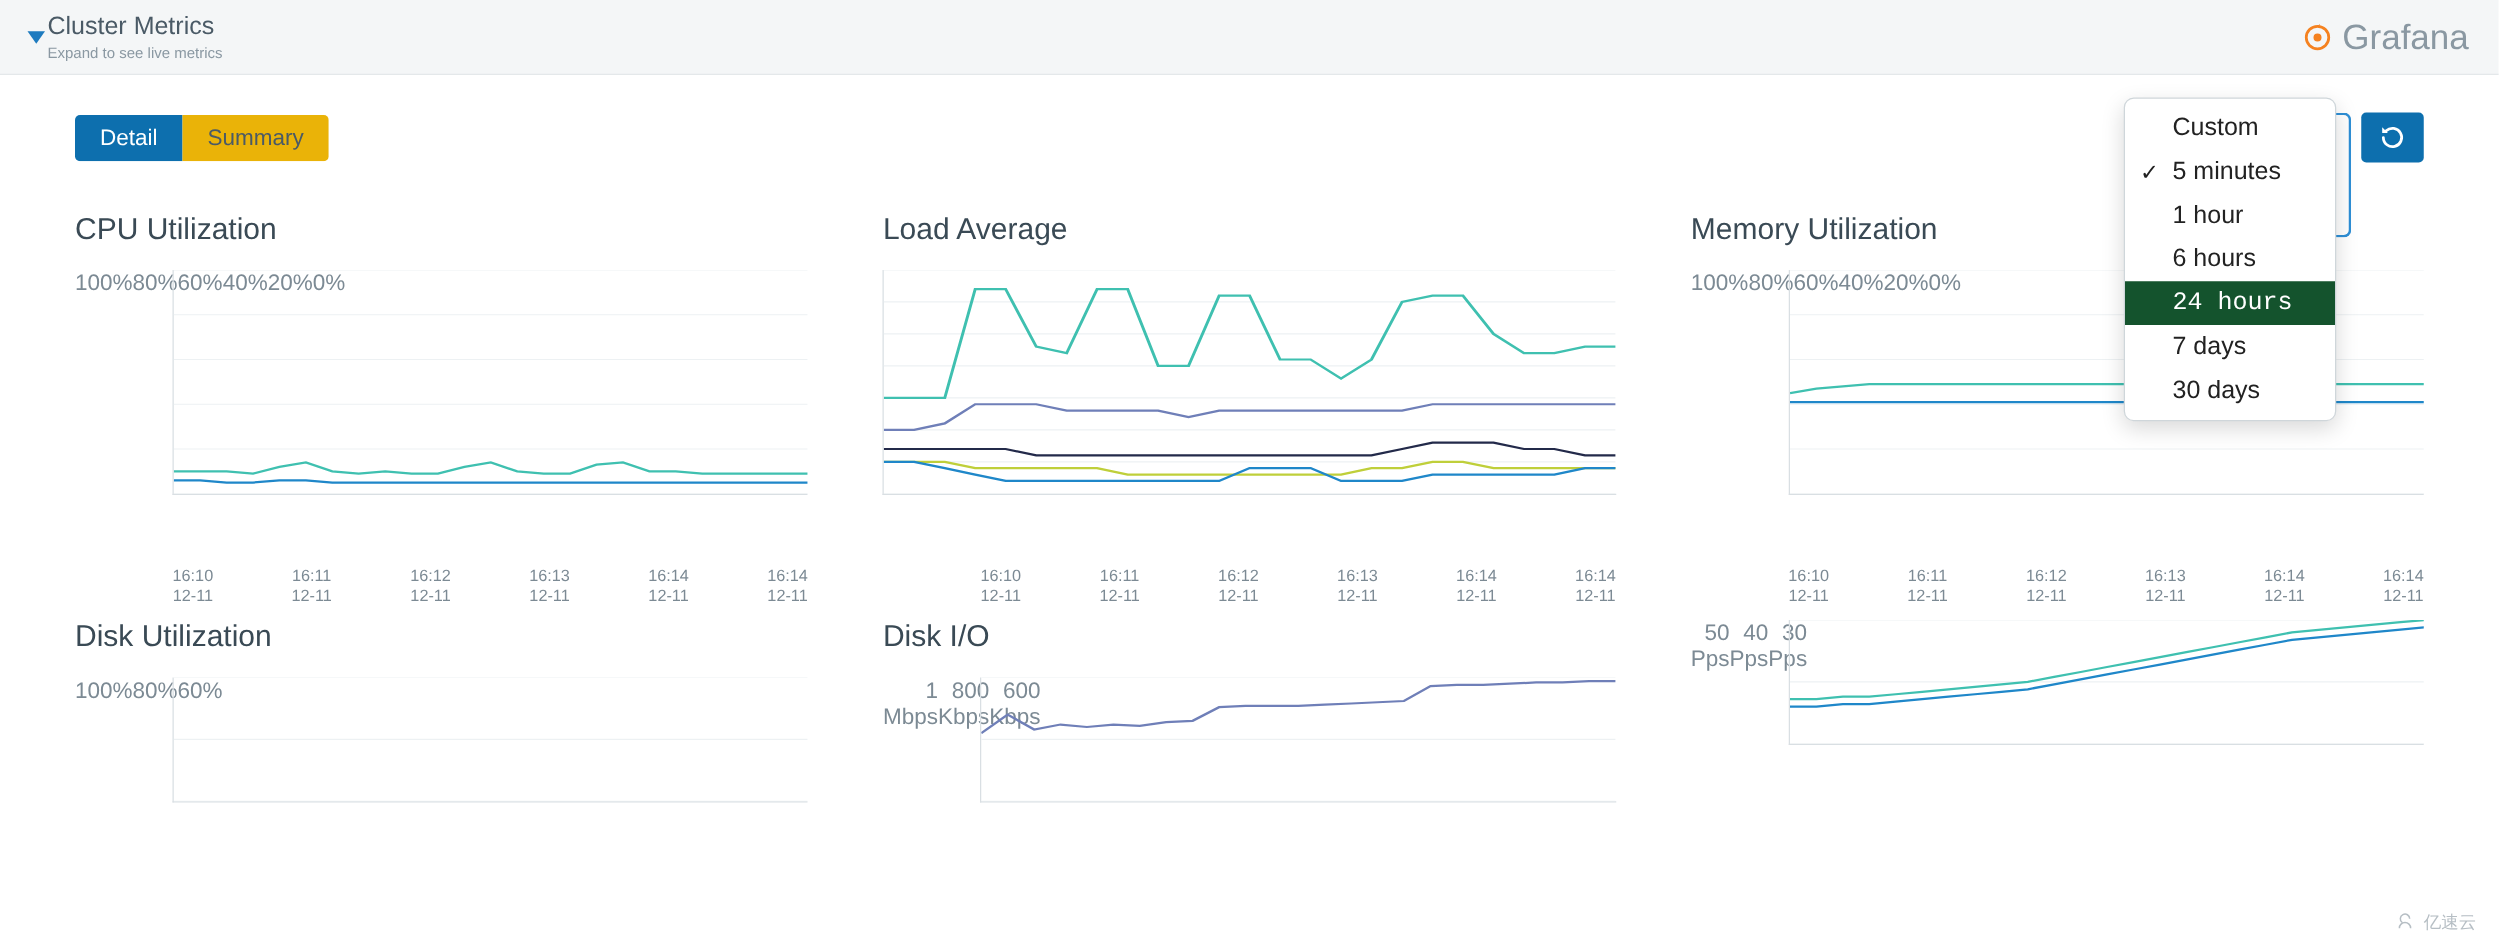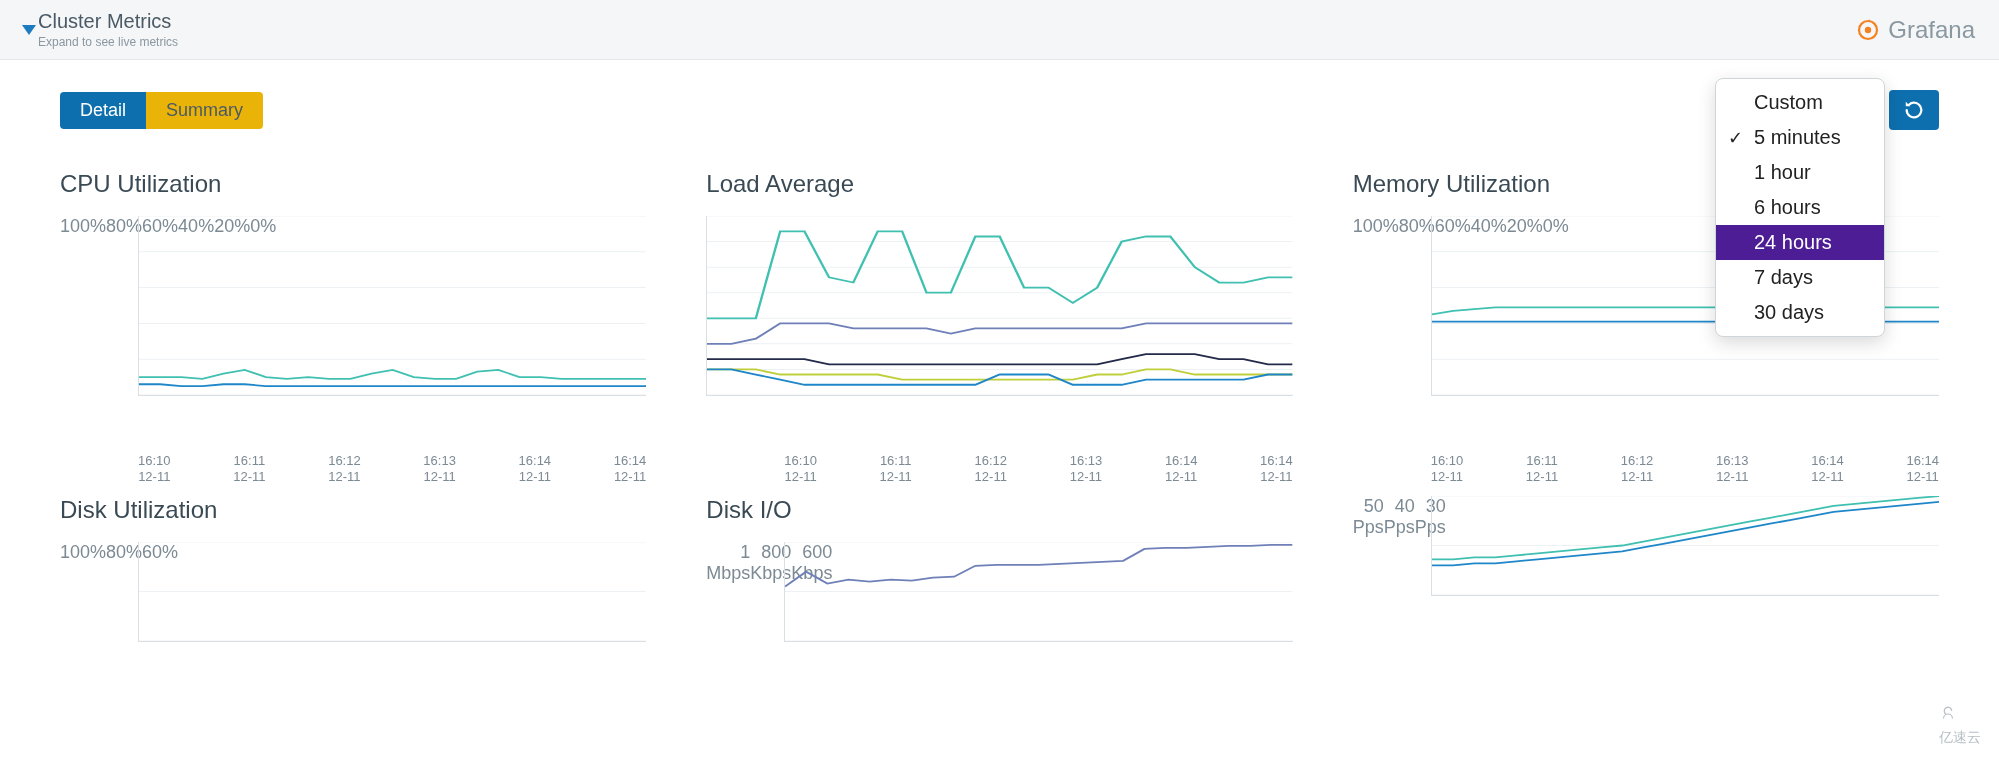--- a/index.html
+++ b/index.html
@@ -21,21 +21,21 @@
   .expand-left { display: flex; align-items: center; gap: 2px; }
   .chevron {
     width: 0; height: 0;
     border-left: 7px solid transparent;
     border-right: 7px solid transparent;
     border-top: 10px solid #1e7bbf;
     cursor: pointer;
   }
   .expand-titles .title { font-size: 20px; color: #4a5a66; font-weight: 400; }
   .expand-titles .sub   { font-size: 12px; color: #8a98a2; margin-top: 2px; }
-  .grafana-link { display: flex; align-items: center; gap: 8px; color: #8a98a2; font-size: 24px; text-decoration: none; text-align: center; }
+  .grafana-link { display: flex; align-items: center; gap: 8px; color: #8a98a2; font-size: 28px; text-decoration: none; text-align: center; }
   .grafana-icon { width: 24px; height: 24px; }
 
   .content { padding: 30px 60px 0 60px; position: relative; }
 
   
   .tab-row { display: flex; align-items: center; justify-content: space-between; margin-bottom: 40px; }
   .tabs { display: inline-flex; border-radius: 4px; overflow: hidden; }
   .tab {
     padding: 8px 20px;
     font-size: 18px;
@@ -50,40 +50,40 @@
     width: 50px; height: 40px;
     background: #0d6fae;
     border: none; border-radius: 4px;
     display: flex; align-items: center; justify-content: center;
     cursor: pointer;
   }
 
   
   .time-menu {
     position: absolute;
-    top: 18px; right: 114px;
+    top: 18px; right: 130px;
     background: #fff;
     border: 1px solid #cfd6da;
     border-radius: 8px;
     box-shadow: 0 6px 18px rgba(0,0,0,0.15);
     padding: 6px 0;
     min-width: 170px;
     z-index: 10;
   }
   .time-item {
     padding: 6px 18px 6px 38px;
     font-size: 20px;
     color: #222;
     position: relative;
     cursor: pointer;
   }
   .time-item .check {
     position: absolute; left: 12px; top: 7px; font-size: 18px;
   }
-  .time-item.hover { background: #4c1d95; color: #fff; }
+  .time-item.hover { background: #14532d; color: #fff; font-family: Liberation Mono, monospace; }
   .dropdown-frame {
     position: absolute;
     top: 30px; right: 118px;
     width: 30px; height: 100px;
     border: 2px solid #2e8fd6;
     border-left: none;
     border-radius: 0 6px 6px 0;
     z-index: 5;
   }
 
@@ -121,21 +121,21 @@
     padding-top: 6px;
   }
   .x-tick { text-align: center; line-height: 1.25; }
   .chart-short { height: 120px; }
   .chart-short .y-axis { height: 100px; }
   .chart-short .plot { height: 100px; }
 
   .watermark {
     position: fixed; right: 18px; bottom: 14px;
     font-size: 14px; color: #b6bec4;
-    display: flex; align-items: flex-start; gap: 6px; flex-direction: column;
+    display: flex; align-items: flex-start; gap: 6px;
   }
 </style>
 </head>
 <body>
 
 <div class="expand-bar">
   <div class="expand-left">
     <div class="chevron"></div>
     <div class="expand-titles">
       <div class="title">Cluster Metrics</div>

